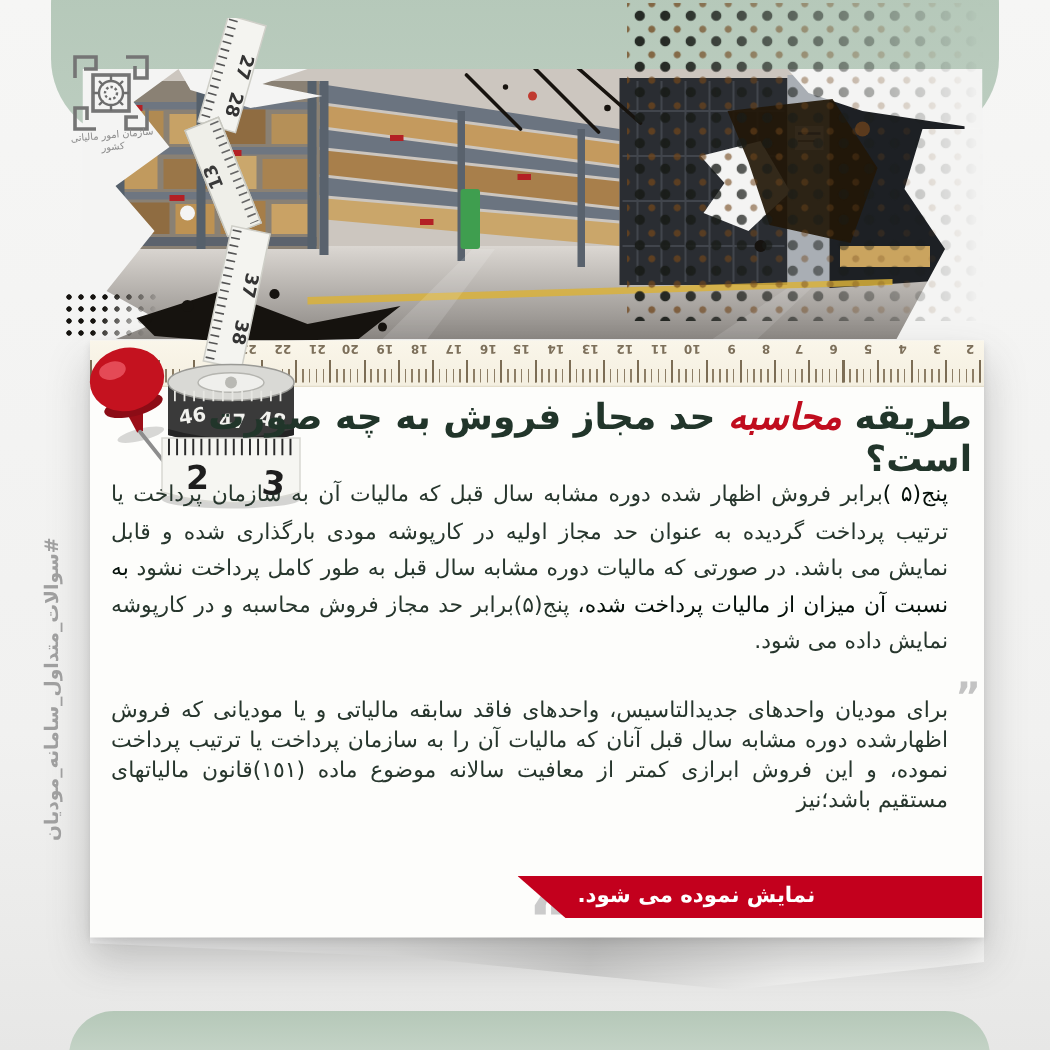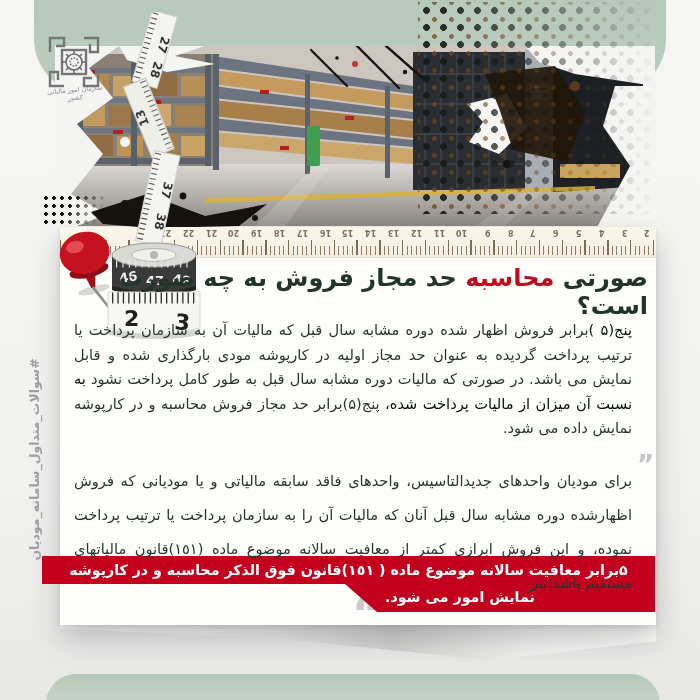--- a/index.html
+++ b/index.html
@@ -46,25 +46,25 @@
   
   .logo{position:absolute;left:40px;top:28px;width:68px;height:84px;z-index:4;}
   .hang-tape{position:absolute;left:96px;top:12px;width:120px;height:250px;z-index:7;}
   .pin{position:absolute;left:52px;top:226px;width:76px;height:92px;z-index:8;}
   .tape-roll{position:absolute;left:100px;top:236px;width:110px;height:104px;z-index:8;}
 
   
   .fa{direction:rtl;font-family:"DejaVu Sans",sans-serif;}
   .title{position:absolute;right:52px;left:70px;top:264px;z-index:8;text-align:right;
     font-size:24px;font-weight:bold;color:#21352a;letter-spacing:-.2px;}
-  .title .hl{color:#c00d1e;}
+  .title .hl{color:#c00d1e;font-style:italic;}
   .para{position:absolute;left:74px;right:68px;z-index:8;text-align:justify;text-align-last:right;
     font-size:14.6px;font-weight:normal;color:#27362d;line-height:24.6px;}
   .p1{top:318px;}
-  .p2{top:464px;line-height:34px;}
+  .p2{top:464px;line-height:20px;}
   .para .xb{color:#05100a;}
   .q-open{position:absolute;right:46px;top:450px;z-index:8;font-size:26px;color:#c3c3c3;font-weight:bold;}
   .q-close{position:absolute;left:352px;top:592px;z-index:5;font-size:44px;color:#cbcbcb;font-weight:bold;line-height:1;}
 
   
   .band1{position:absolute;left:42px;width:613px;top:556px;height:28px;z-index:7;background:#c3001d;
     color:#fff;font-weight:bold;font-size:14.2px;line-height:28px;text-align:center;white-space:nowrap;direction:rtl;}
   .band2{position:absolute;left:345px;width:310px;top:584px;height:28px;z-index:7;background:#c3001d;
     clip-path:polygon(0 0,100% 0,100% 100%,32px 100%);
     color:#fff;font-weight:bold;font-size:14.2px;line-height:27px;direction:rtl;text-align:left;padding-left:40px;box-sizing:border-box;white-space:nowrap;}
@@ -286,31 +286,30 @@
     <text x="20" y="47" font-size="13" font-weight="bold" fill="#f2f2ee" transform="rotate(-9 20 47)">46</text>
     <text x="46" y="49" font-size="13" font-weight="bold" fill="#f2f2ee">47</text>
     <text x="72" y="47" font-size="13" font-weight="bold" fill="#f2f2ee" transform="rotate(9 72 47)">48</text>
     <path d="M8,56 h92 v36 q-46,14 -92,0 Z" fill="#f6f6f2" stroke="#d8d8d2"></path>
     <line x1="12" y1="62" x2="96" y2="62" stroke="#2a2a2a" stroke-width="11" stroke-dasharray="1.3 4.1"></line>
     <text x="24" y="90" font-size="22" font-weight="bold" fill="#1e1e1e">2</text>
     <text x="74" y="93" font-size="22" font-weight="bold" fill="#1e1e1e" transform="rotate(6 74 93)">3</text>
   </svg>
 
   <div class="title fa">
-    <span>صورتی </span><span class="hl">محاسبه</span><span> حد مجاز فروش به چه صورت است؟</span>
+    <span>طریقه </span><span class="hl">محاسبه</span><span> حد مجاز فروش به چه صورت است؟</span>
   </div>
 
   <div class="para p1 fa">
     <span class="xb">پنج(۵ )</span><span>برابر فروش اظهار شده دوره مشابه سال قبل که مالیات آن به سازمان پرداخت یا ترتیب پرداخت گردیده به عنوان حد مجاز اولیه در کارپوشه مودی بارگذاری شده و قابل نمایش می باشد. در صورتی که مالیات دوره مشابه سال قبل به طور کامل پرداخت نشود </span><span class="xb">به نسبت آن میزان از مالیات پرداخت شده،</span><span> پنج(۵)برابر حد مجاز فروش محاسبه و در کارپوشه نمایش داده می شود.</span>
   </div>
 
   <div class="q-open">”</div>
   <div class="para p2 fa">
     <span>برای مودیان واحدهای جدیدالتاسیس، واحدهای فاقد سابقه مالیاتی و یا مودیانی که فروش اظهارشده دوره مشابه سال قبل آنان که مالیات آن را به سازمان پرداخت یا ترتیب پرداخت نموده، و این فروش ابرازی کمتر از معافیت سالانه موضوع ماده (۱٥۱)قانون مالیاتهای مستقیم باشد؛نیز</span>
   </div>
 
-  <div class="band1 fa">۵برابر معافیت سالانه موضوع ماده ( ۱٥۱)قانون فوق الذکر محاسبه و در کارپوشه</div>
-  <div class="band2 fa">نمایش امور می شود.</div>
+  <div class="band2 fa">نمایش نموده می شود.</div>
   <div class="q-close">“</div>
 
   <div class="hashtag fa">#سوالات_متداول_سامانه_مودیان</div>
 
 </div>
 
 </body></html>

